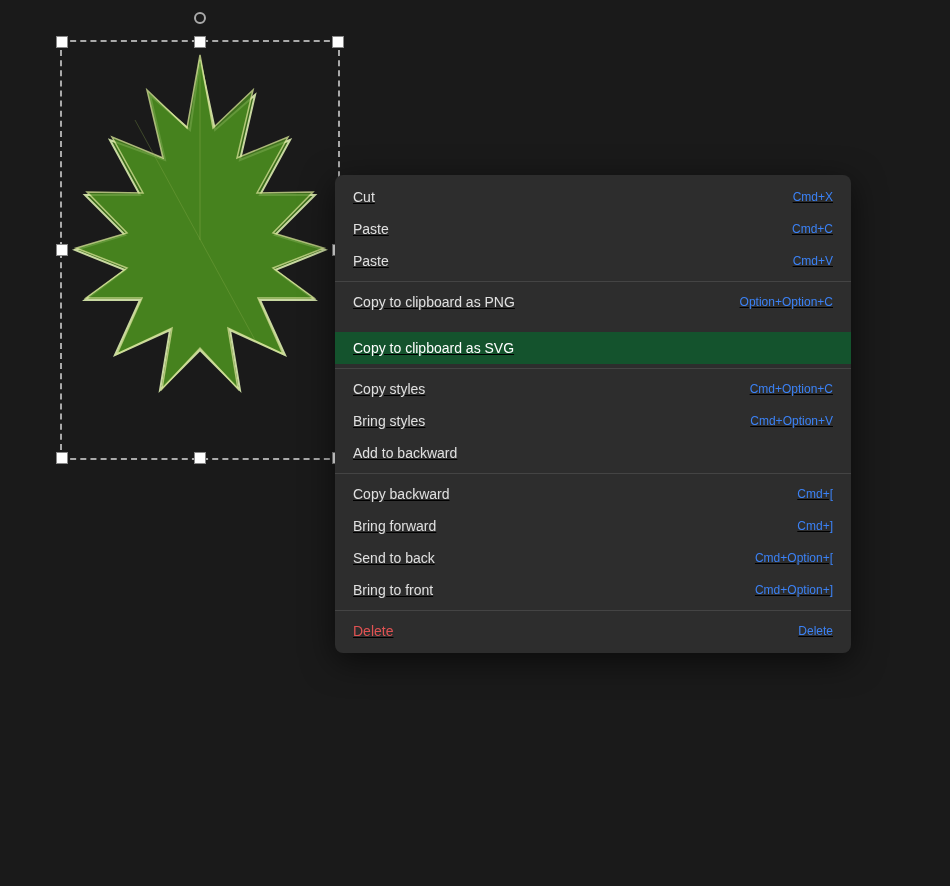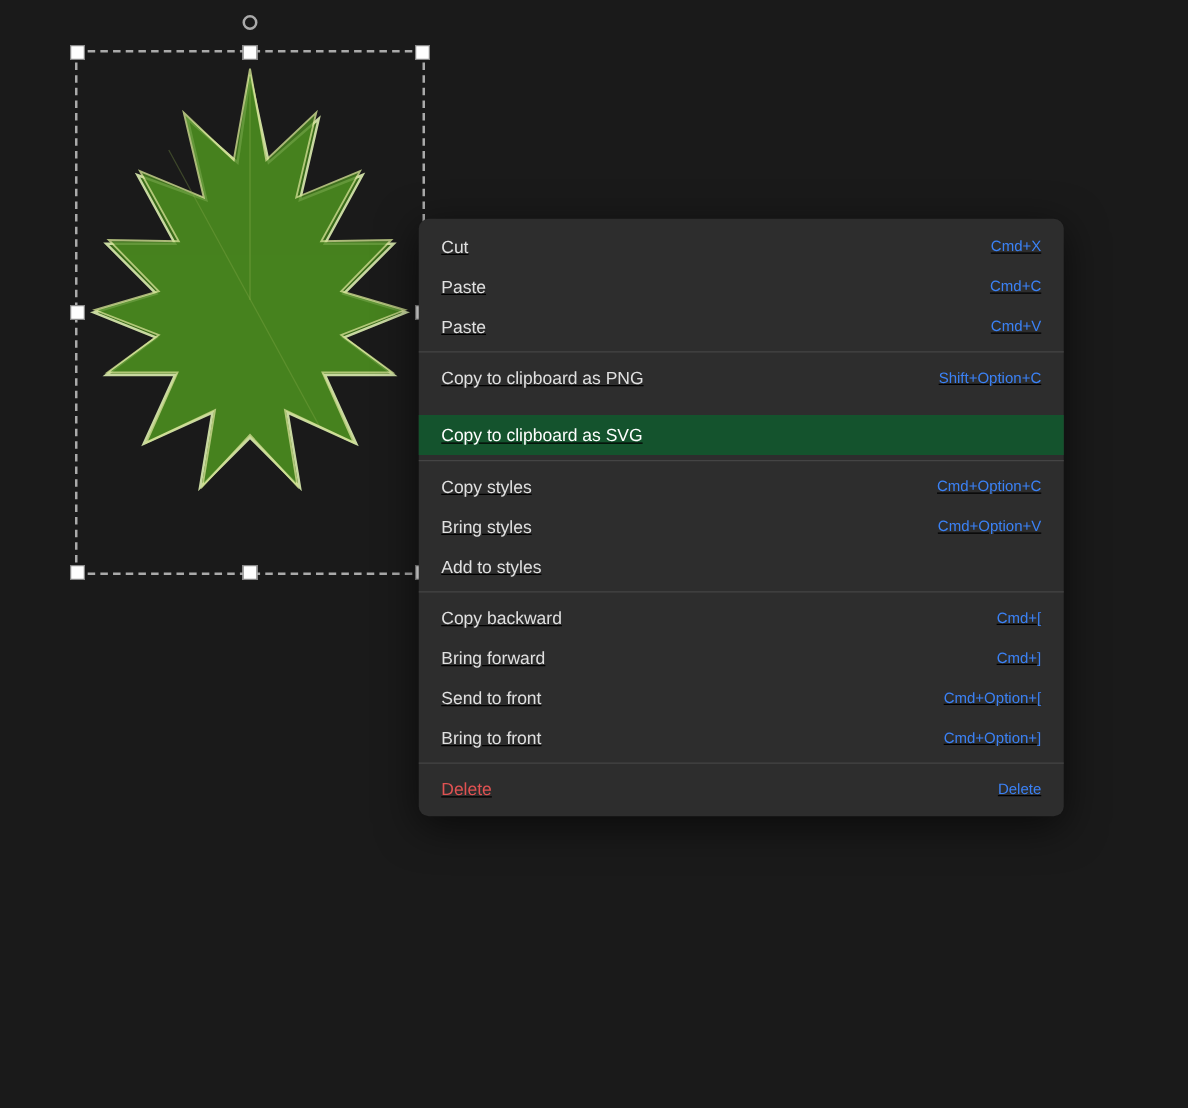--- a/index.html
+++ b/index.html
@@ -156,57 +156,57 @@
     </div>
 
     <div class="menu-item">
       <span class="item-label">Paste</span>
       <span class="item-shortcut">Cmd+V</span>
     </div>
     <div class="menu-divider"></div>
 
     <div class="menu-item">
       <span class="item-label">Copy to clipboard as PNG</span>
-      <span class="item-shortcut">Shift+Option+C</span>
+      <span class="item-shortcut">Option+Option+C</span>
     </div>
 
     <div class="menu-item active">
       <span class="item-label">Copy to clipboard as SVG</span>
       <span class="item-shortcut"></span>
     </div>
     <div class="menu-divider"></div>
 
     <div class="menu-item">
       <span class="item-label">Copy styles</span>
       <span class="item-shortcut">Cmd+Option+C</span>
     </div>
 
     <div class="menu-item">
       <span class="item-label">Bring styles</span>
       <span class="item-shortcut">Cmd+Option+V</span>
     </div>
 
     <div class="menu-item">
-      <span class="item-label">Add to styles</span>
+      <span class="item-label">Add to backward</span>
       <span class="item-shortcut"></span>
     </div>
     <div class="menu-divider"></div>
 
     <div class="menu-item">
       <span class="item-label">Copy backward</span>
       <span class="item-shortcut">Cmd+[</span>
     </div>
 
     <div class="menu-item">
       <span class="item-label">Bring forward</span>
       <span class="item-shortcut">Cmd+]</span>
     </div>
 
     <div class="menu-item">
-      <span class="item-label">Send to front</span>
+      <span class="item-label">Send to back</span>
       <span class="item-shortcut">Cmd+Option+[</span>
     </div>
 
     <div class="menu-item">
       <span class="item-label">Bring to front</span>
       <span class="item-shortcut">Cmd+Option+]</span>
     </div>
     <div class="menu-divider"></div>
 
 

